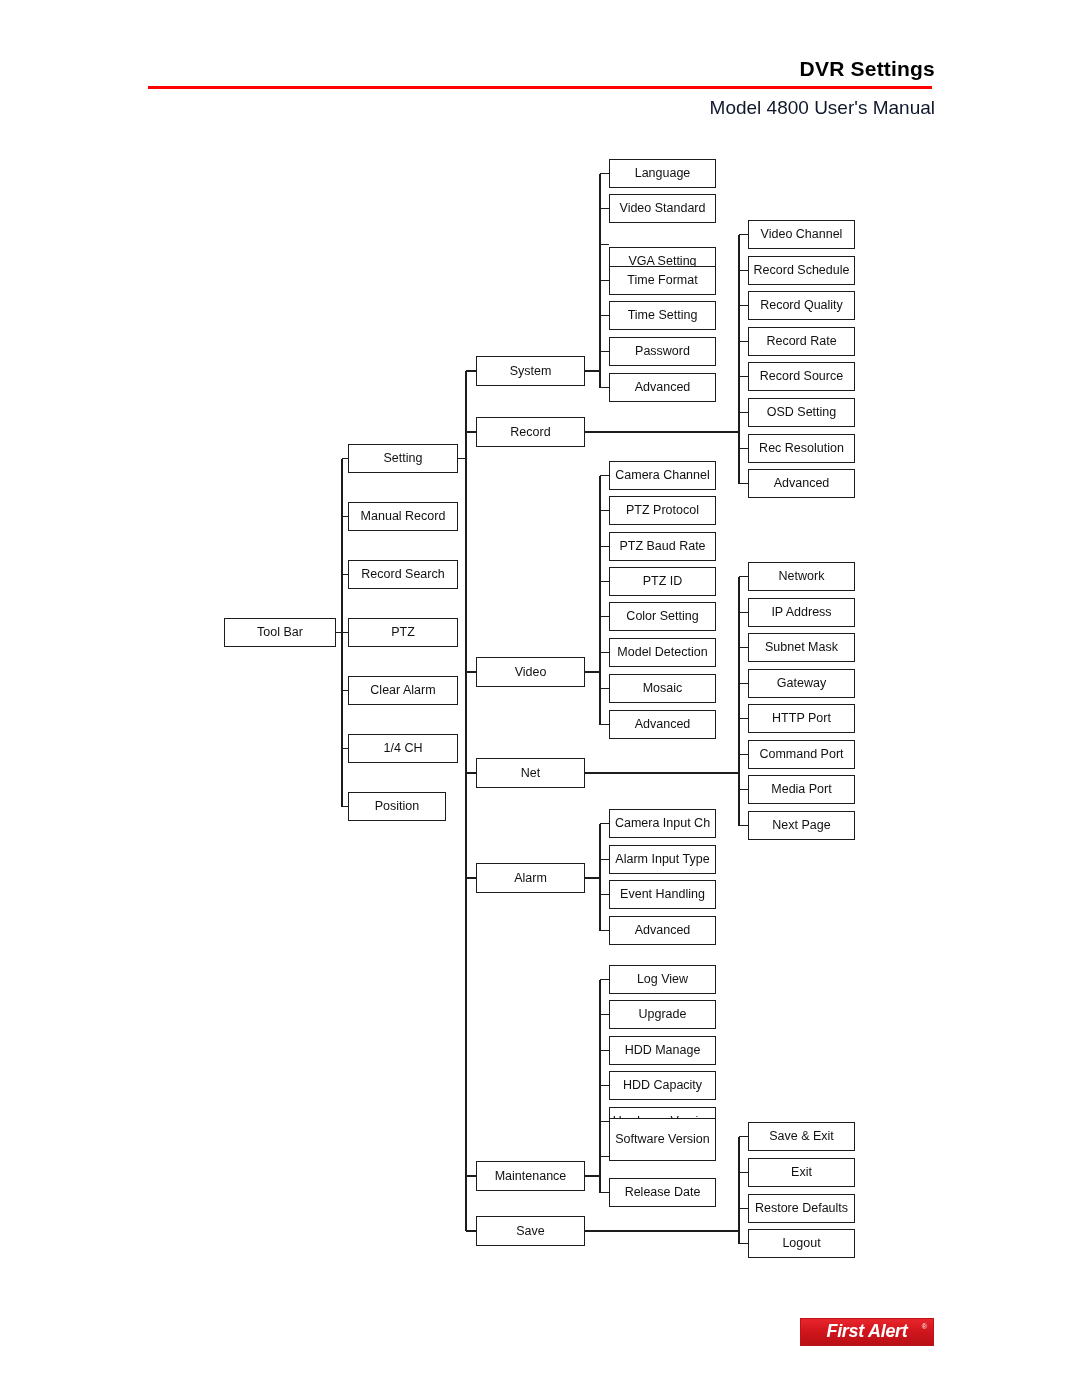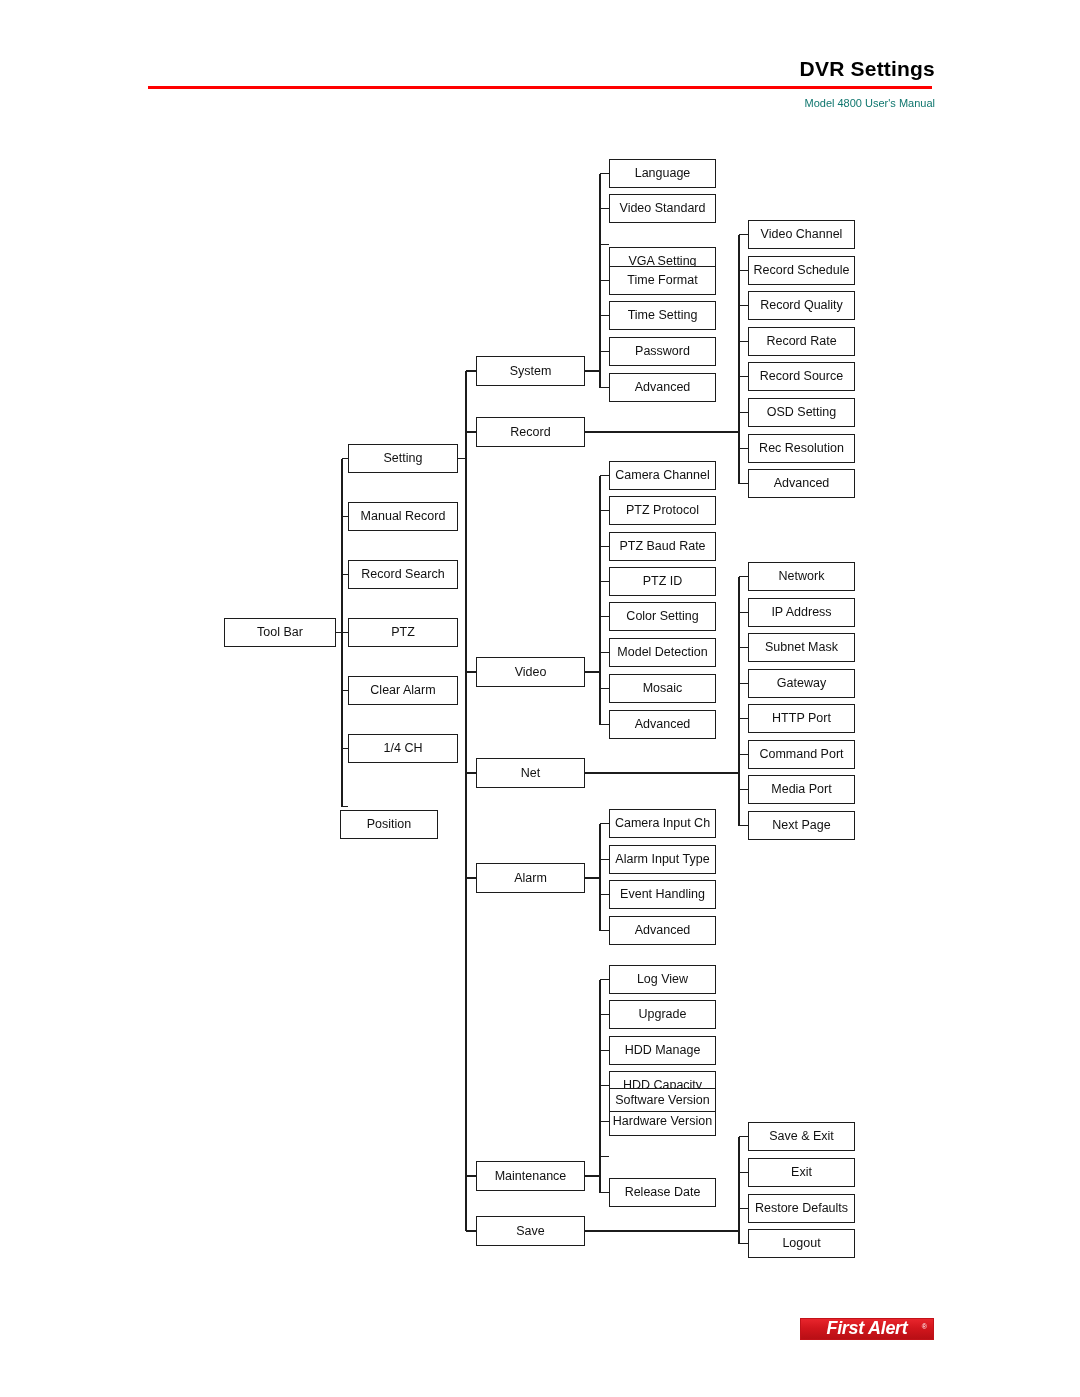--- a/index.html
+++ b/index.html
@@ -37,22 +37,22 @@
     left: 148px;
     top: 86px;
     width: 784px;
     height: 3px;
     background: #ff0000;
   }
   #header-subtitle {
     position: absolute;
     right: 145px;
     top: 97px;
-    font-size: 11px;
-    color: #0f766e;
+    font-size: 19px;
+    color: #0f172a;
     white-space: nowrap;
   }
 
   
   #diagram {
     position: absolute;
     left: 0; top: 0;
     width: 1080px;
     height: 1397px;
   }
@@ -75,21 +75,21 @@
     white-space: nowrap;
     line-height: 1;
   }
 
   
   #brand-logo {
     position: absolute;
     left: 800px;
     top: 1318px;
     width: 134px;
-    height: 22px;
+    height: 28px;
     background: linear-gradient(180deg, #e8252c 0%, #d2161d 45%, #b80f15 100%);
     border: 1px solid #c21219;
     box-sizing: border-box;
     display: flex;
     align-items: center;
     justify-content: center;
   }
   #brand-logo-text {
     color: #ffffff;
     font-size: 18px;
@@ -210,21 +210,21 @@
       <path d="M739 1243.5 L748 1243.5"></path>
     </g>
   </svg>
 <div class="node" style="left: 224px; top: 618px; width: 112px; height: 29px;">Tool Bar</div>
     <div class="node" style="left: 348px; top: 444px; width: 110px; height: 29px;">Setting</div>
     <div class="node" style="left: 348px; top: 502px; width: 110px; height: 29px;">Manual Record</div>
     <div class="node" style="left: 348px; top: 560px; width: 110px; height: 29px;">Record Search</div>
     <div class="node" style="left: 348px; top: 618px; width: 110px; height: 29px;">PTZ</div>
     <div class="node" style="left: 348px; top: 676px; width: 110px; height: 29px;">Clear Alarm</div>
     <div class="node" style="left: 348px; top: 734px; width: 110px; height: 29px;">1/4 CH</div>
-    <div class="node" style="left: 340px; top: 792px; width: 98px; height: 29px; margin-top: 18px;">Position</div>
+    <div class="node" style="left: 348px; top: 792px; width: 98px; height: 29px;">Position</div>
     <div class="node" style="left: 476px; top: 356px; width: 109px; height: 30px;">System</div>
     <div class="node" style="left: 476px; top: 417px; width: 109px; height: 30px;">Record</div>
     <div class="node" style="left: 476px; top: 657px; width: 109px; height: 30px;">Video</div>
     <div class="node" style="left: 476px; top: 758px; width: 109px; height: 30px;">Net</div>
     <div class="node" style="left: 476px; top: 863px; width: 109px; height: 30px;">Alarm</div>
     <div class="node" style="left: 476px; top: 1161px; width: 109px; height: 30px;">Maintenance</div>
     <div class="node" style="left: 476px; top: 1216px; width: 109px; height: 30px;">Save</div>
     <div class="node" style="left: 609px; top: 159px; width: 107px; height: 29px;">Language</div>
     <div class="node" style="left: 609px; top: 194px; width: 107px; height: 29px;">Video Standard</div>
     <div class="node" style="left: 609px; top: 230px; width: 107px; height: 29px; margin-top: 17px;">VGA Setting</div>
@@ -258,21 +258,21 @@
     <div class="node" style="left: 748px; top: 811px; width: 107px; height: 29px;">Next Page</div>
     <div class="node" style="left: 609px; top: 809px; width: 107px; height: 29px;">Camera Input Ch</div>
     <div class="node" style="left: 609px; top: 845px; width: 107px; height: 29px;">Alarm Input Type</div>
     <div class="node" style="left: 609px; top: 880px; width: 107px; height: 29px;">Event Handling</div>
     <div class="node" style="left: 609px; top: 916px; width: 107px; height: 29px;">Advanced</div>
     <div class="node" style="left: 609px; top: 965px; width: 107px; height: 29px;">Log View</div>
     <div class="node" style="left: 609px; top: 1000px; width: 107px; height: 29px;">Upgrade</div>
     <div class="node" style="left: 609px; top: 1036px; width: 107px; height: 29px;">HDD Manage</div>
     <div class="node" style="left: 609px; top: 1071px; width: 107px; height: 29px;">HDD Capacity</div>
     <div class="node" style="left: 609px; top: 1107px; width: 107px; height: 29px;">Hardware Version</div>
-    <div class="node" style="left: 609px; top: 1088px; width: 107px; height: 24px;">Software Version</div>
+    <div class="node" style="left: 609px; top: 1118px; width: 107px; height: 43px;">Software Version</div>
     <div class="node" style="left: 609px; top: 1178px; width: 107px; height: 29px;">Release Date</div>
     <div class="node" style="left: 748px; top: 1122px; width: 107px; height: 29px;">Save &amp; Exit</div>
     <div class="node" style="left: 748px; top: 1158px; width: 107px; height: 29px;">Exit</div>
     <div class="node" style="left: 748px; top: 1194px; width: 107px; height: 29px;">Restore Defaults</div>
     <div class="node" style="left: 748px; top: 1229px; width: 107px; height: 29px;">Logout</div>
   </div>
 
 <div id="brand-logo">
   <span id="brand-logo-text">First Alert</span>
   <span id="brand-logo-tm">®</span>

